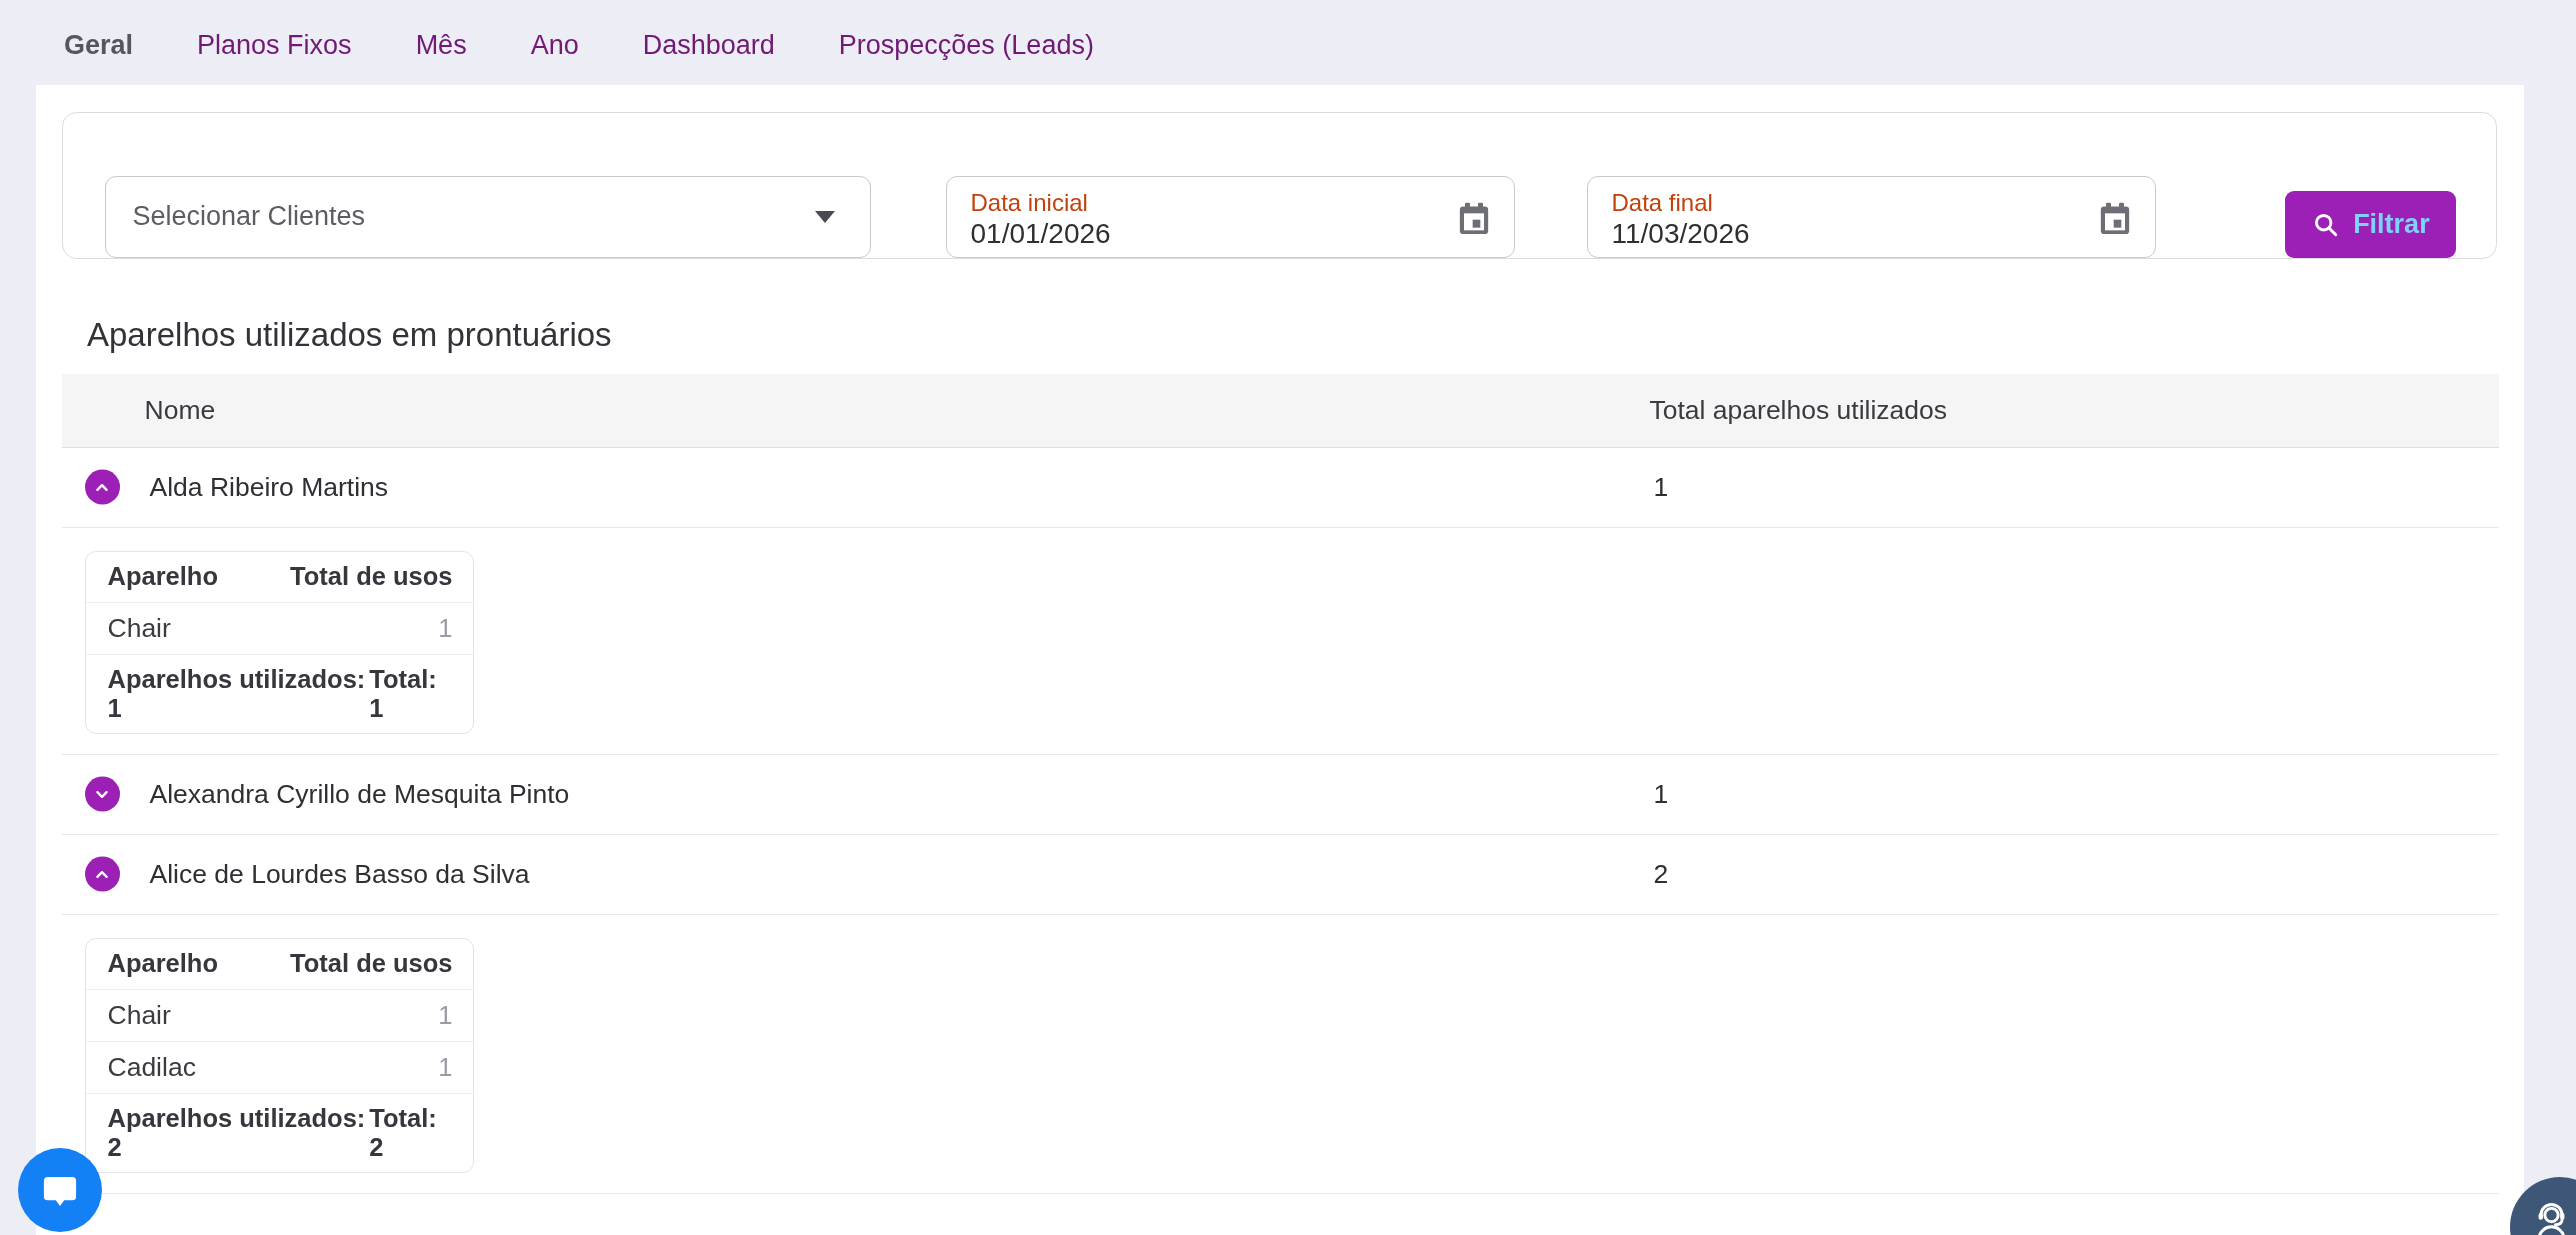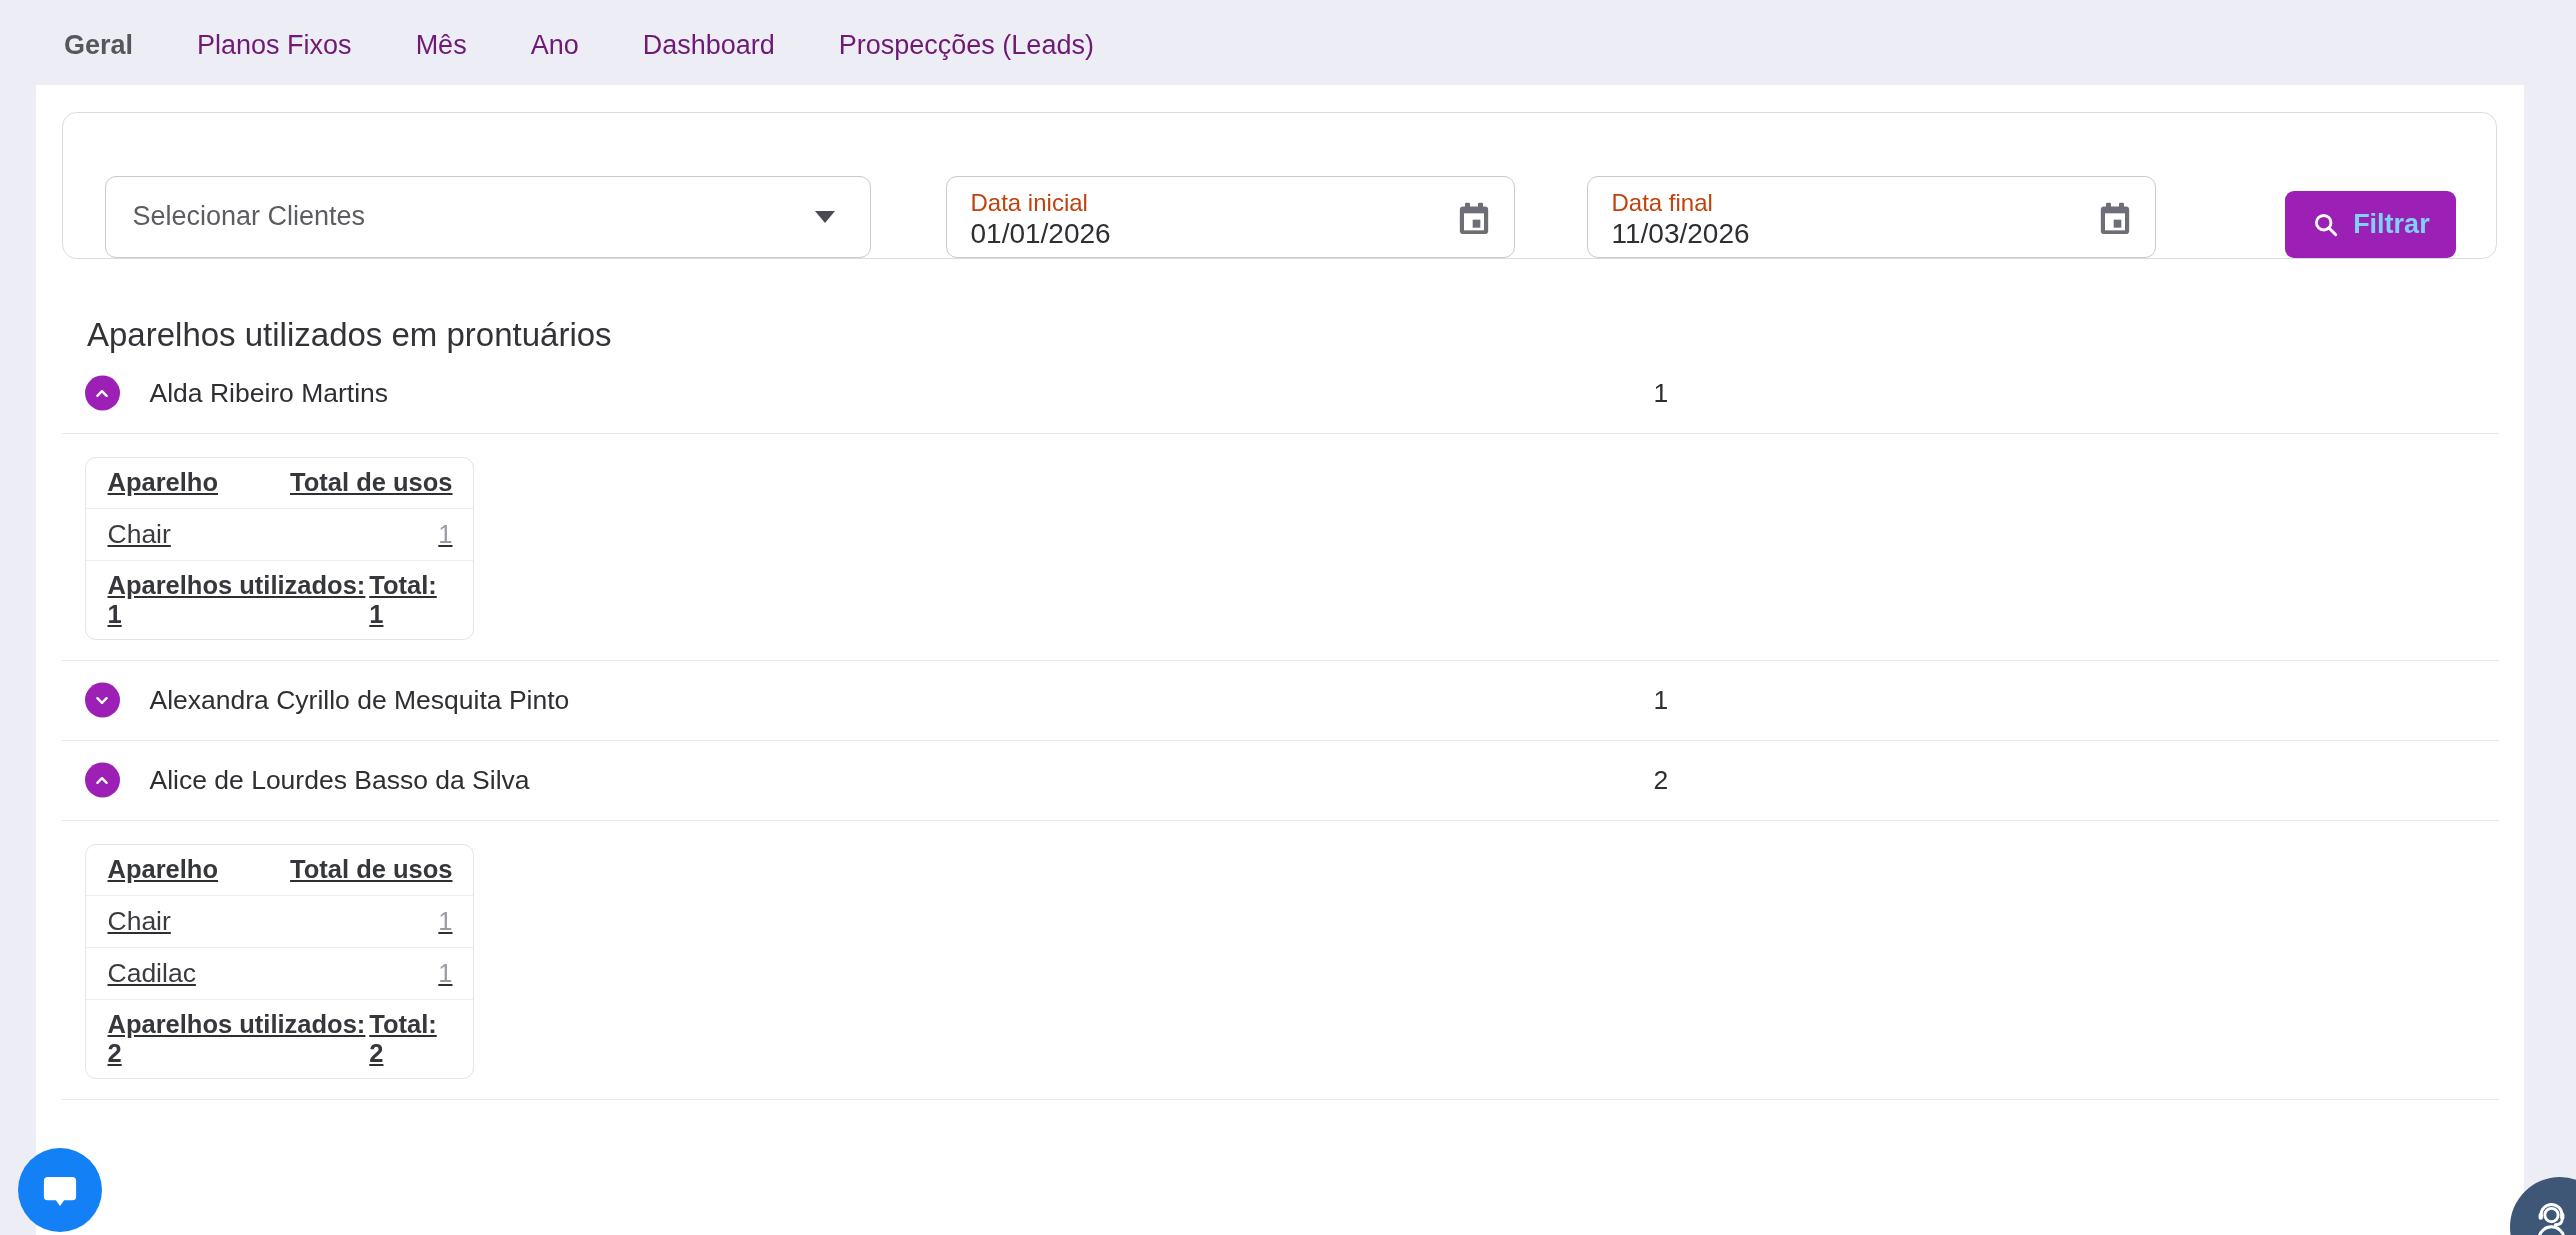--- a/index.html
+++ b/index.html
@@ -103,21 +103,21 @@
   .chev-btn {
     position: absolute; left: 23px; top: 50%; transform: translateY(-50%);
     width: 35px; height: 35px; border-radius: 50%;
     background: #9C20B6; border: none; cursor: pointer;
     display: flex; align-items: center; justify-content: center;
     padding: 0;
   }
   .cname { margin-left: 88px; font-size: 26.5px; color: #2E2F33; }
   .ctotal { position: absolute; left: 1592px; font-size: 26.5px; color: #2E2F33; }
 
-  .subwrap { padding: 23px 0 20px 23px; border-bottom: 1.8px solid #E8E8EB; text-decoration: underline; }
+  .subwrap { padding: 23px 0 20px 23px; border-bottom: 1.8px solid #E8E8EB; }
   .subtable {
     width: 389px; border: 1.8px solid #E4E4E8; border-radius: 11px;
     overflow: hidden; background: #fff;
   }
   .srow {
     display: flex; align-items: center; justify-content: space-between;
     padding: 10px 20px 10px 22px;
     border-bottom: 1.8px solid #ECECEF;
     min-height: 51px;
   }
@@ -196,20 +196,24 @@
           <circle cx="10.5" cy="10.5" r="6" stroke="#FFFFFF" stroke-width="2.4"></circle>
           <line x1="15" y1="15" x2="20.5" y2="20.5" stroke="#FFFFFF" stroke-width="2.4" stroke-linecap="round"></line>
         </svg>
       </span>
       <span>Filtrar</span>
     </button>
   </div>
 
   <h2 class="section-title">Aparelhos utilizados em prontuários</h2>
 
+  <div class="thead">
+    <span class="th th-name">Nome</span>
+    <span class="th th-total">Total aparelhos utilizados</span>
+  </div>
 
   <div class="rows">
 
     <div class="crow">
       <button class="chev-btn">
         <span style="display:flex;">
           <svg width="22" height="22" viewBox="0 0 24 24" fill="none">
             <polyline points="7,14.5 12,9.5 17,14.5" stroke="#FFFFFF" stroke-width="2.6" stroke-linecap="round" stroke-linejoin="round"></polyline>
           </svg>
         </span>

